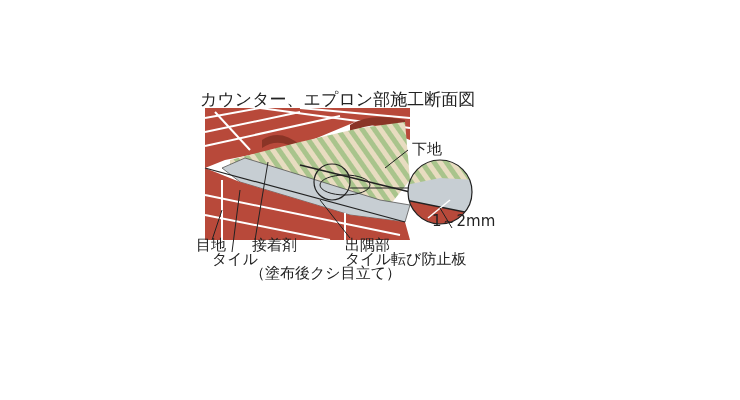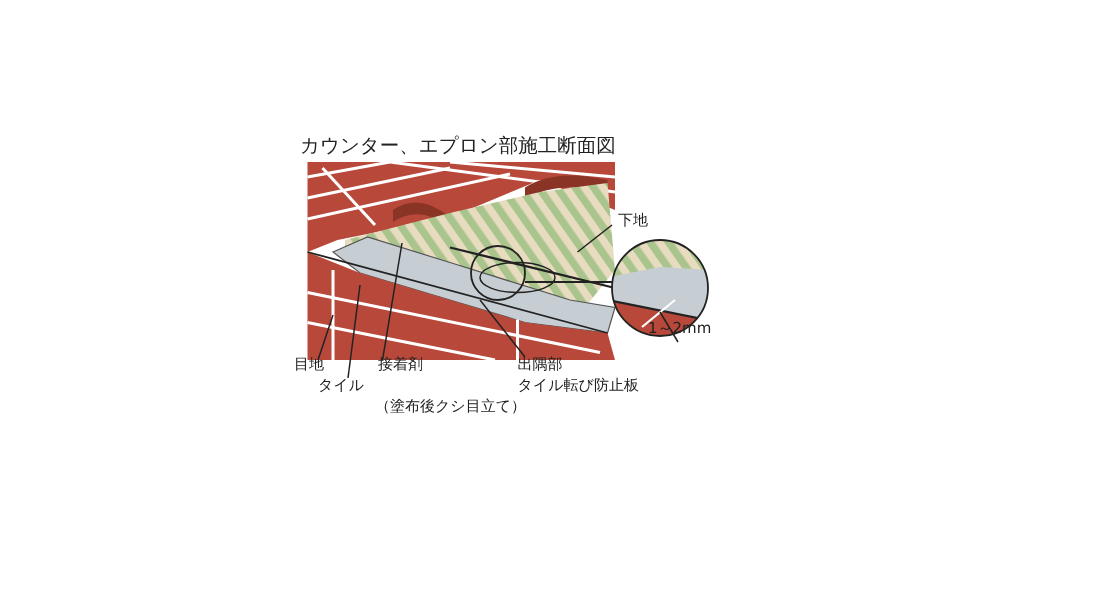--- a/index.html
+++ b/index.html
@@ -1,18 +1,18 @@
 <!DOCTYPE html>
 <html><head>
 <meta charset="utf-8">
 <style>
   html, body { margin:0; padding:0; background:#ffffff; }
   body { width:740px; height:400px; position:relative; overflow:hidden; font-family:"DejaVu Sans", sans-serif; }
-  .title { position:absolute; left:200px; top:88px; font-size:13px; color:#222; letter-spacing:0px; }
-  .lbl { position:absolute; font-size:10px; color:#222; white-space:nowrap; }
+  .title { position:absolute; left:200px; top:88px; font-size:17px; color:#222; letter-spacing:0px; }
+  .lbl { position:absolute; font-size:15px; color:#222; white-space:nowrap; }
   svg { position:absolute; left:0; top:0; }
 </style>
 </head>
 <body>
 
 <div class="title">カウンター、エプロン部施工断面図</div>
 
 <svg width="740" height="400" viewBox="0 0 740 400">
   <defs>
     <pattern id="stripes" patternUnits="userSpaceOnUse" width="10" height="10" patternTransform="rotate(-35)">

